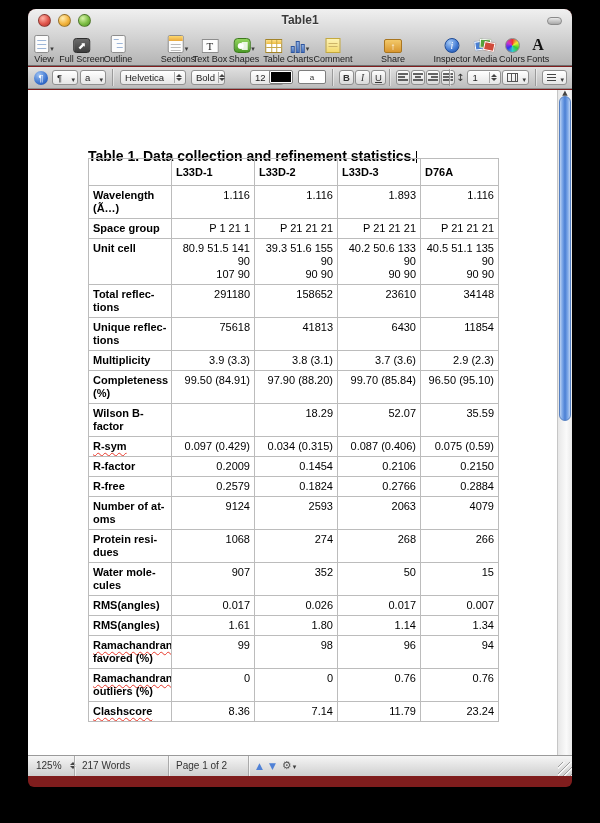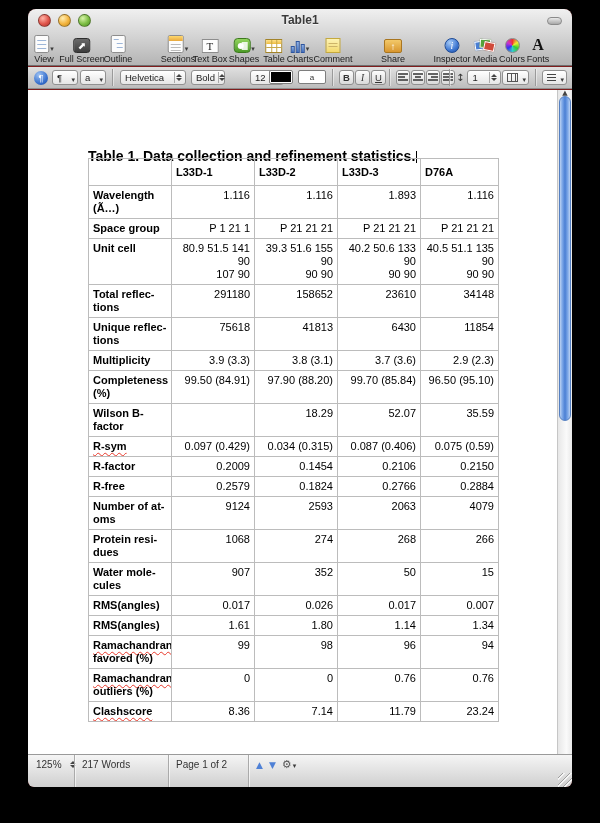--- a/index.html
+++ b/index.html
@@ -103,21 +103,21 @@
              background:linear-gradient(90deg,#e7e7e7,#fafafa 60%,#e9e9e9); border-left:1px solid #c6c6c6; }
   .vthumb { position:absolute; left:1px; right:1px; top:6px; height:325px; border-radius:7px;
             background:linear-gradient(90deg,#bcd2f2 0%,#7fa9e8 22%,#4a7fd4 50%,#7fa9e8 78%,#bcd2f2 100%);
             border:1px solid #5580c2; }
   .sarrow { position:absolute; left:0; right:0; text-align:center; font-family:"DejaVu Sans",sans-serif;
             font-size:7px; color:#444; line-height:10px; }
   .sarrow.top { top:-2px; }
   .sarrow.bot { bottom:0; }
 
   
-  .statusbar { position:absolute; left:0; right:0; bottom:0; height:33px;
+  .statusbar { position:absolute; left:0; right:0; bottom:11px; height:21px;
                background:linear-gradient(#f5f5f5,#cfcfcf); border-top:1px solid #9a9a9a;
                font-size:10px; color:#333; }
   .sseg { position:absolute; top:4px; }
   .ssep { position:absolute; top:0; bottom:0; width:1px; background:#aaa; box-shadow:1px 0 0 rgba(255,255,255,.6); }
   .navtri { font-family:"DejaVu Sans",sans-serif; color:#4f81d6; font-size:9px; }
   .gear { font-family:"DejaVu Sans",sans-serif; color:#555; font-size:11px; }
   .grip { position:absolute; right:0; bottom:0; width:14px; height:14px;
           background:repeating-linear-gradient(135deg, transparent 0 3px, #9e9e9e 3px 4px, #f5f5f5 4px 5px); }
 </style>
 </head>

